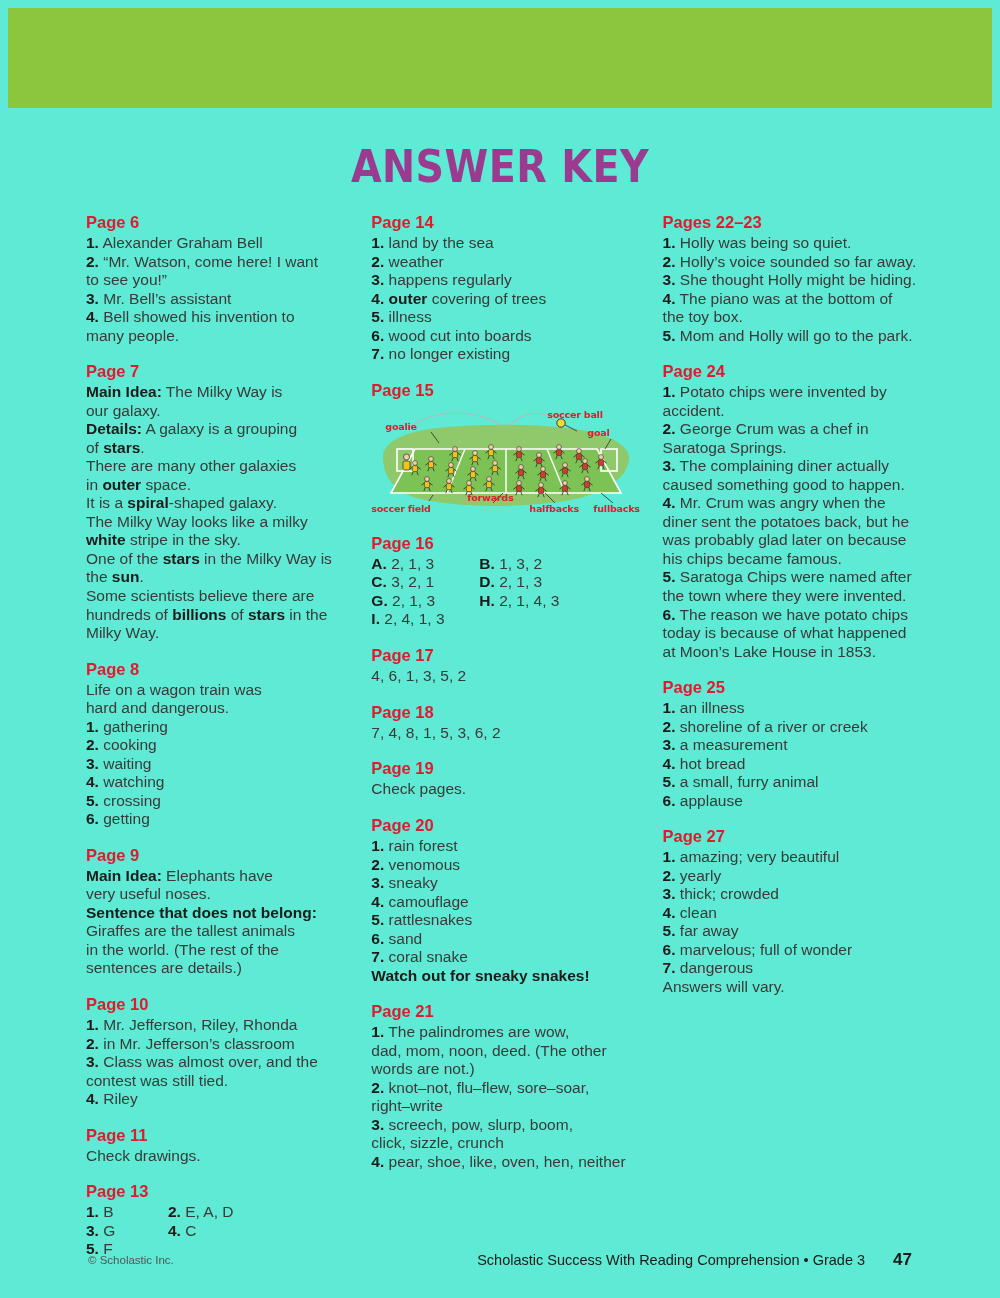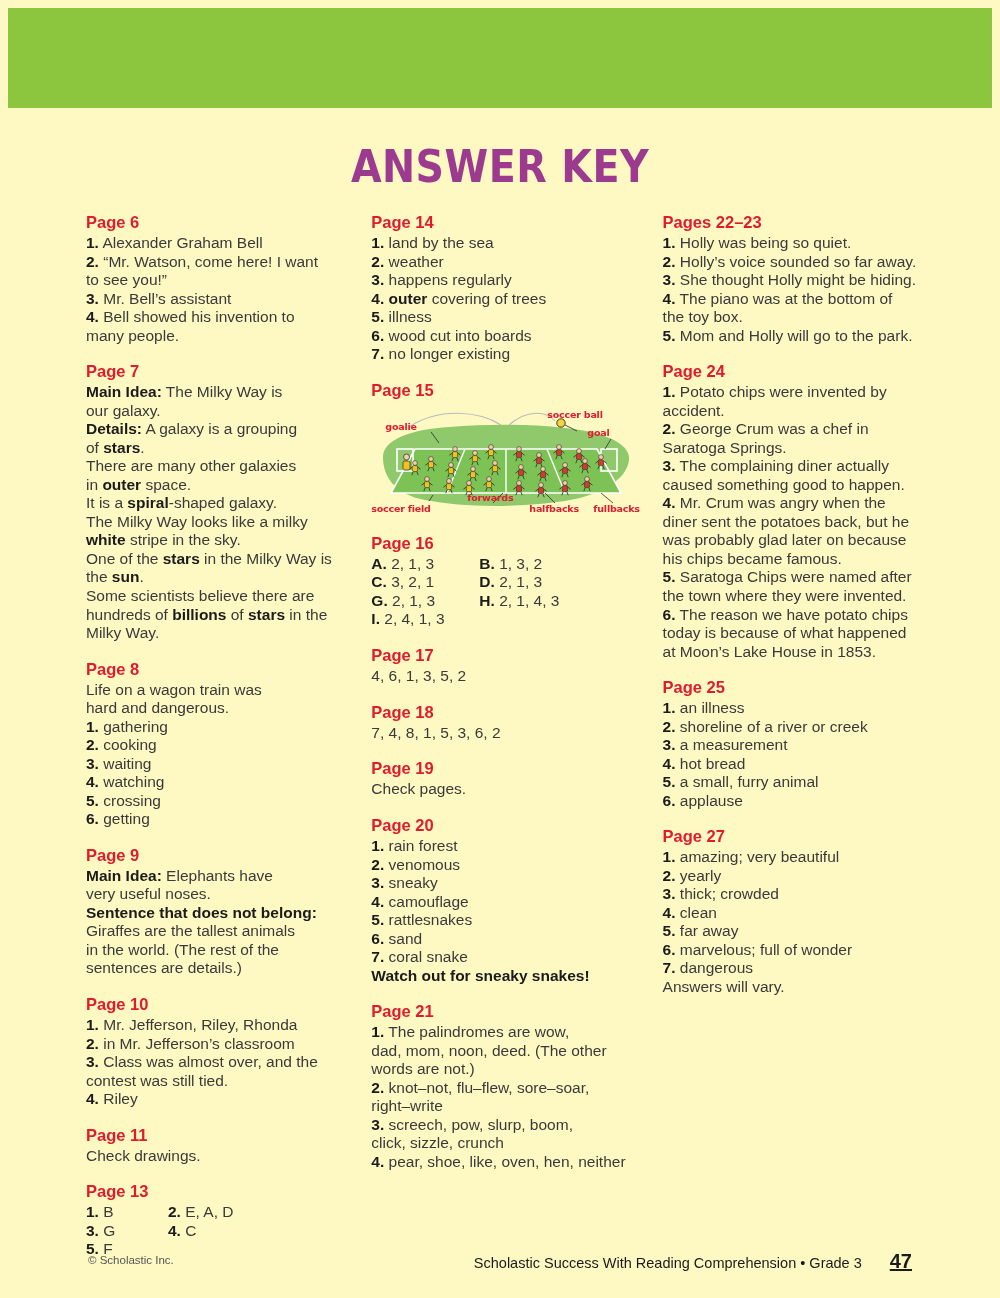--- a/index.html
+++ b/index.html
@@ -4,21 +4,21 @@
 <style>
   html, body {
     margin: 0;
     padding: 0;
     background: #ffffff;
   }
   .page {
     position: relative;
     width: 1000px;
     height: 1298px;
-    background: #fef9c3;
+    background: #5eead4;
     font-family: "Liberation Sans", sans-serif;
     overflow: hidden;
   }
 
   
   .green-band {
     position: absolute;
     left: 8px;
     top: 8px;
     width: 984px;
@@ -108,21 +108,21 @@
   .footer-right {
     position: absolute;
     right: 88px;
     top: 1250px;
     font-size: 14.5px;
     color: #1b1b1b;
     display: flex;
     align-items: baseline;
     gap: 28px;
   }
-  .footer-pageno { font-weight: bold; font-size: 20px; text-decoration: underline; }
+  .footer-pageno { font-weight: bold; font-size: 17px; }
 </style>
 </head>
 <body>
 
 <div class="page">
 
   <div class="green-band"></div>
 
   <div class="title">ANSWER KEY</div>
 

